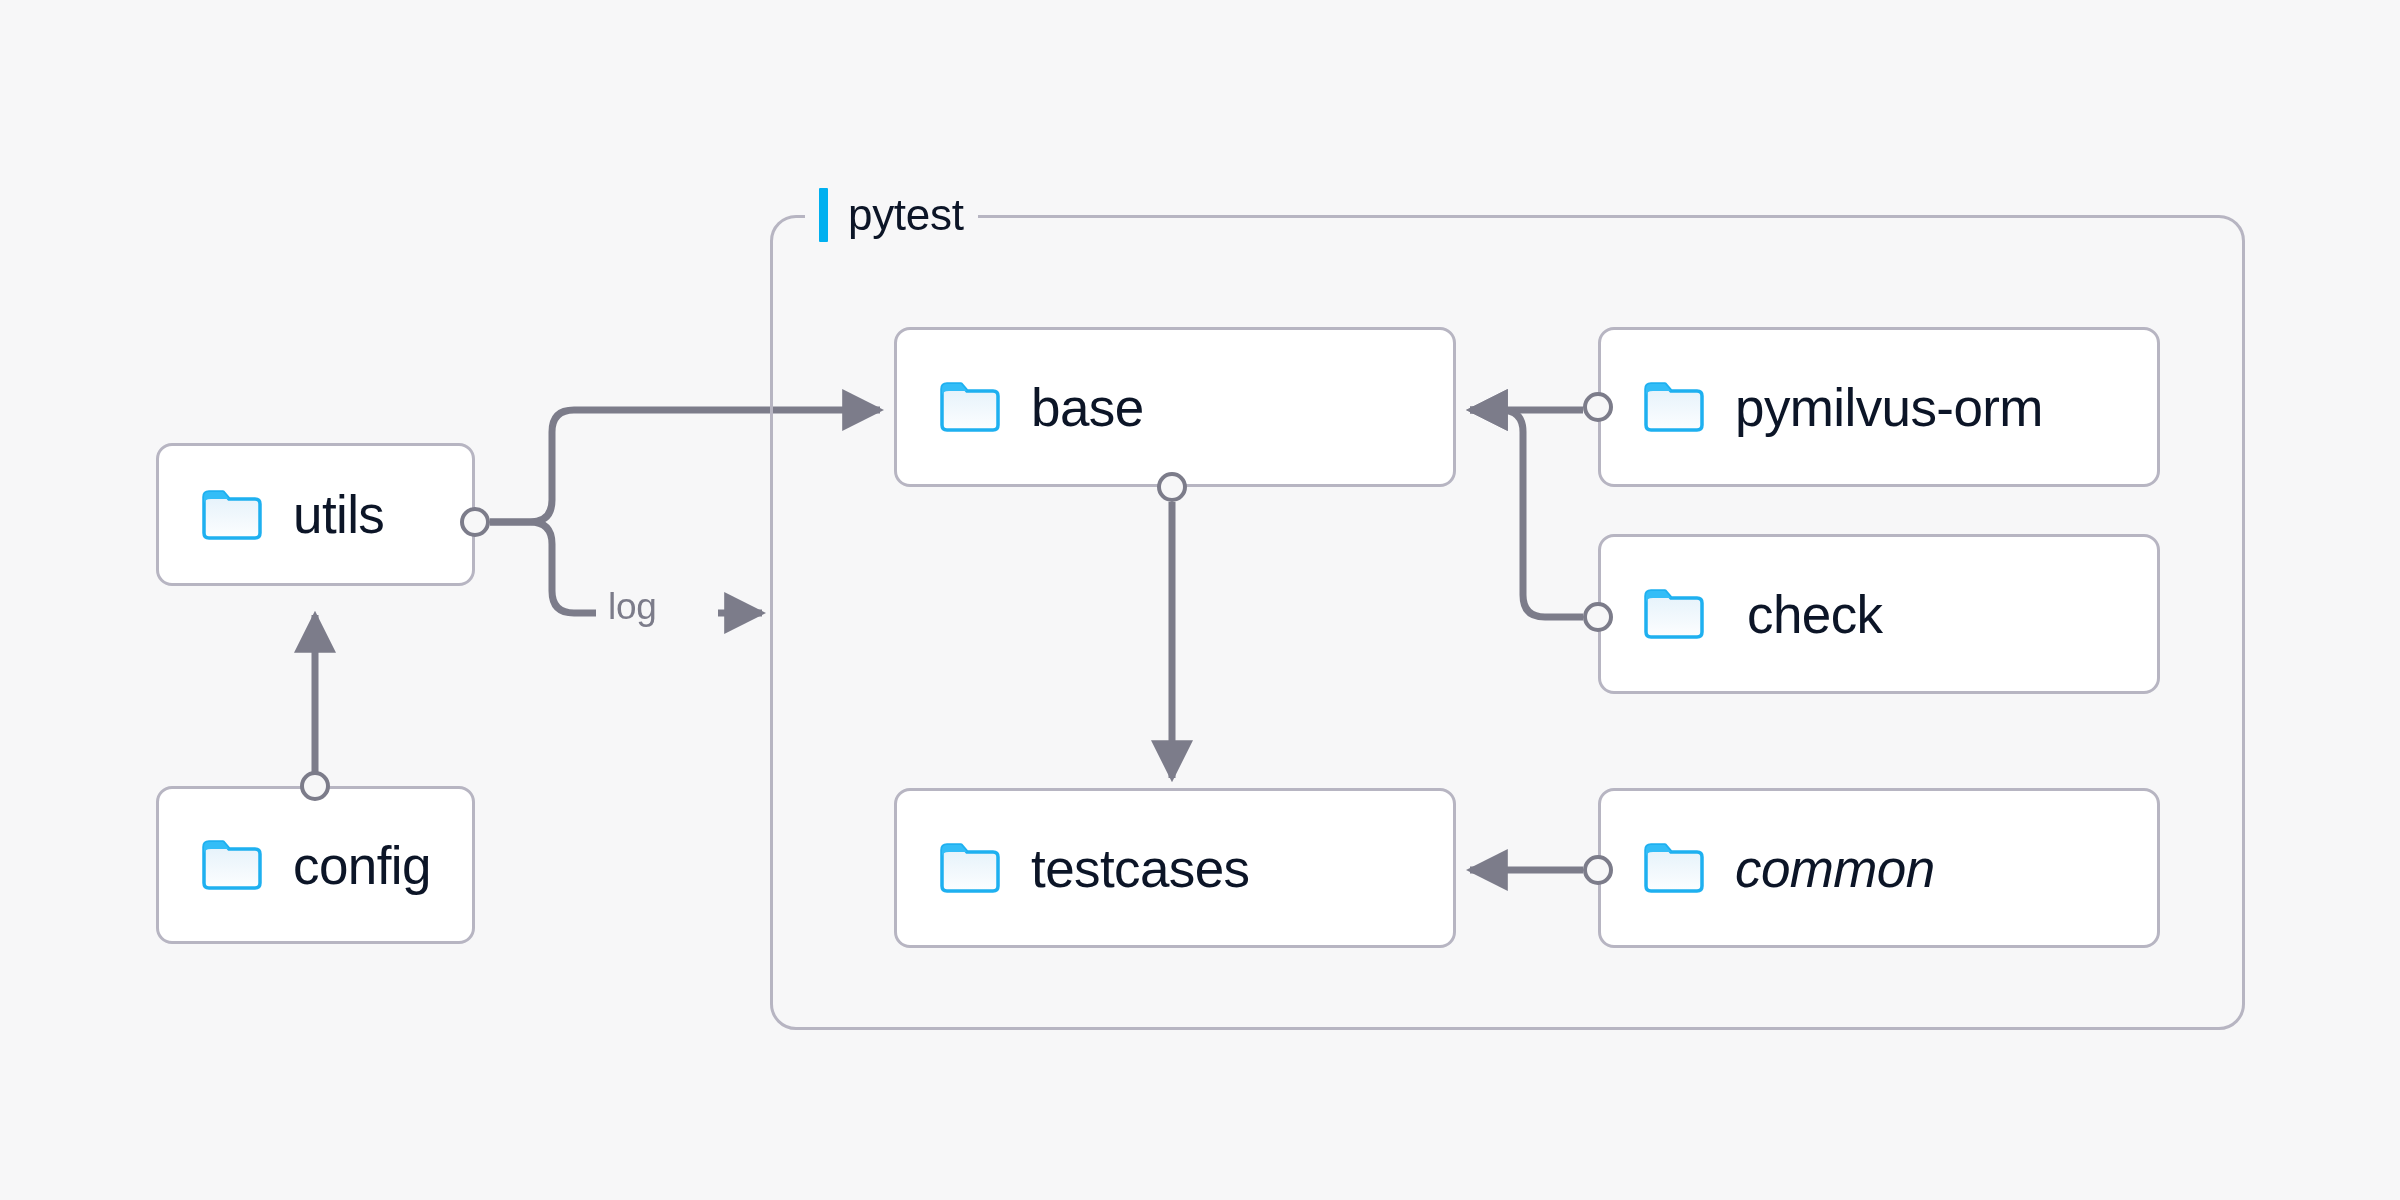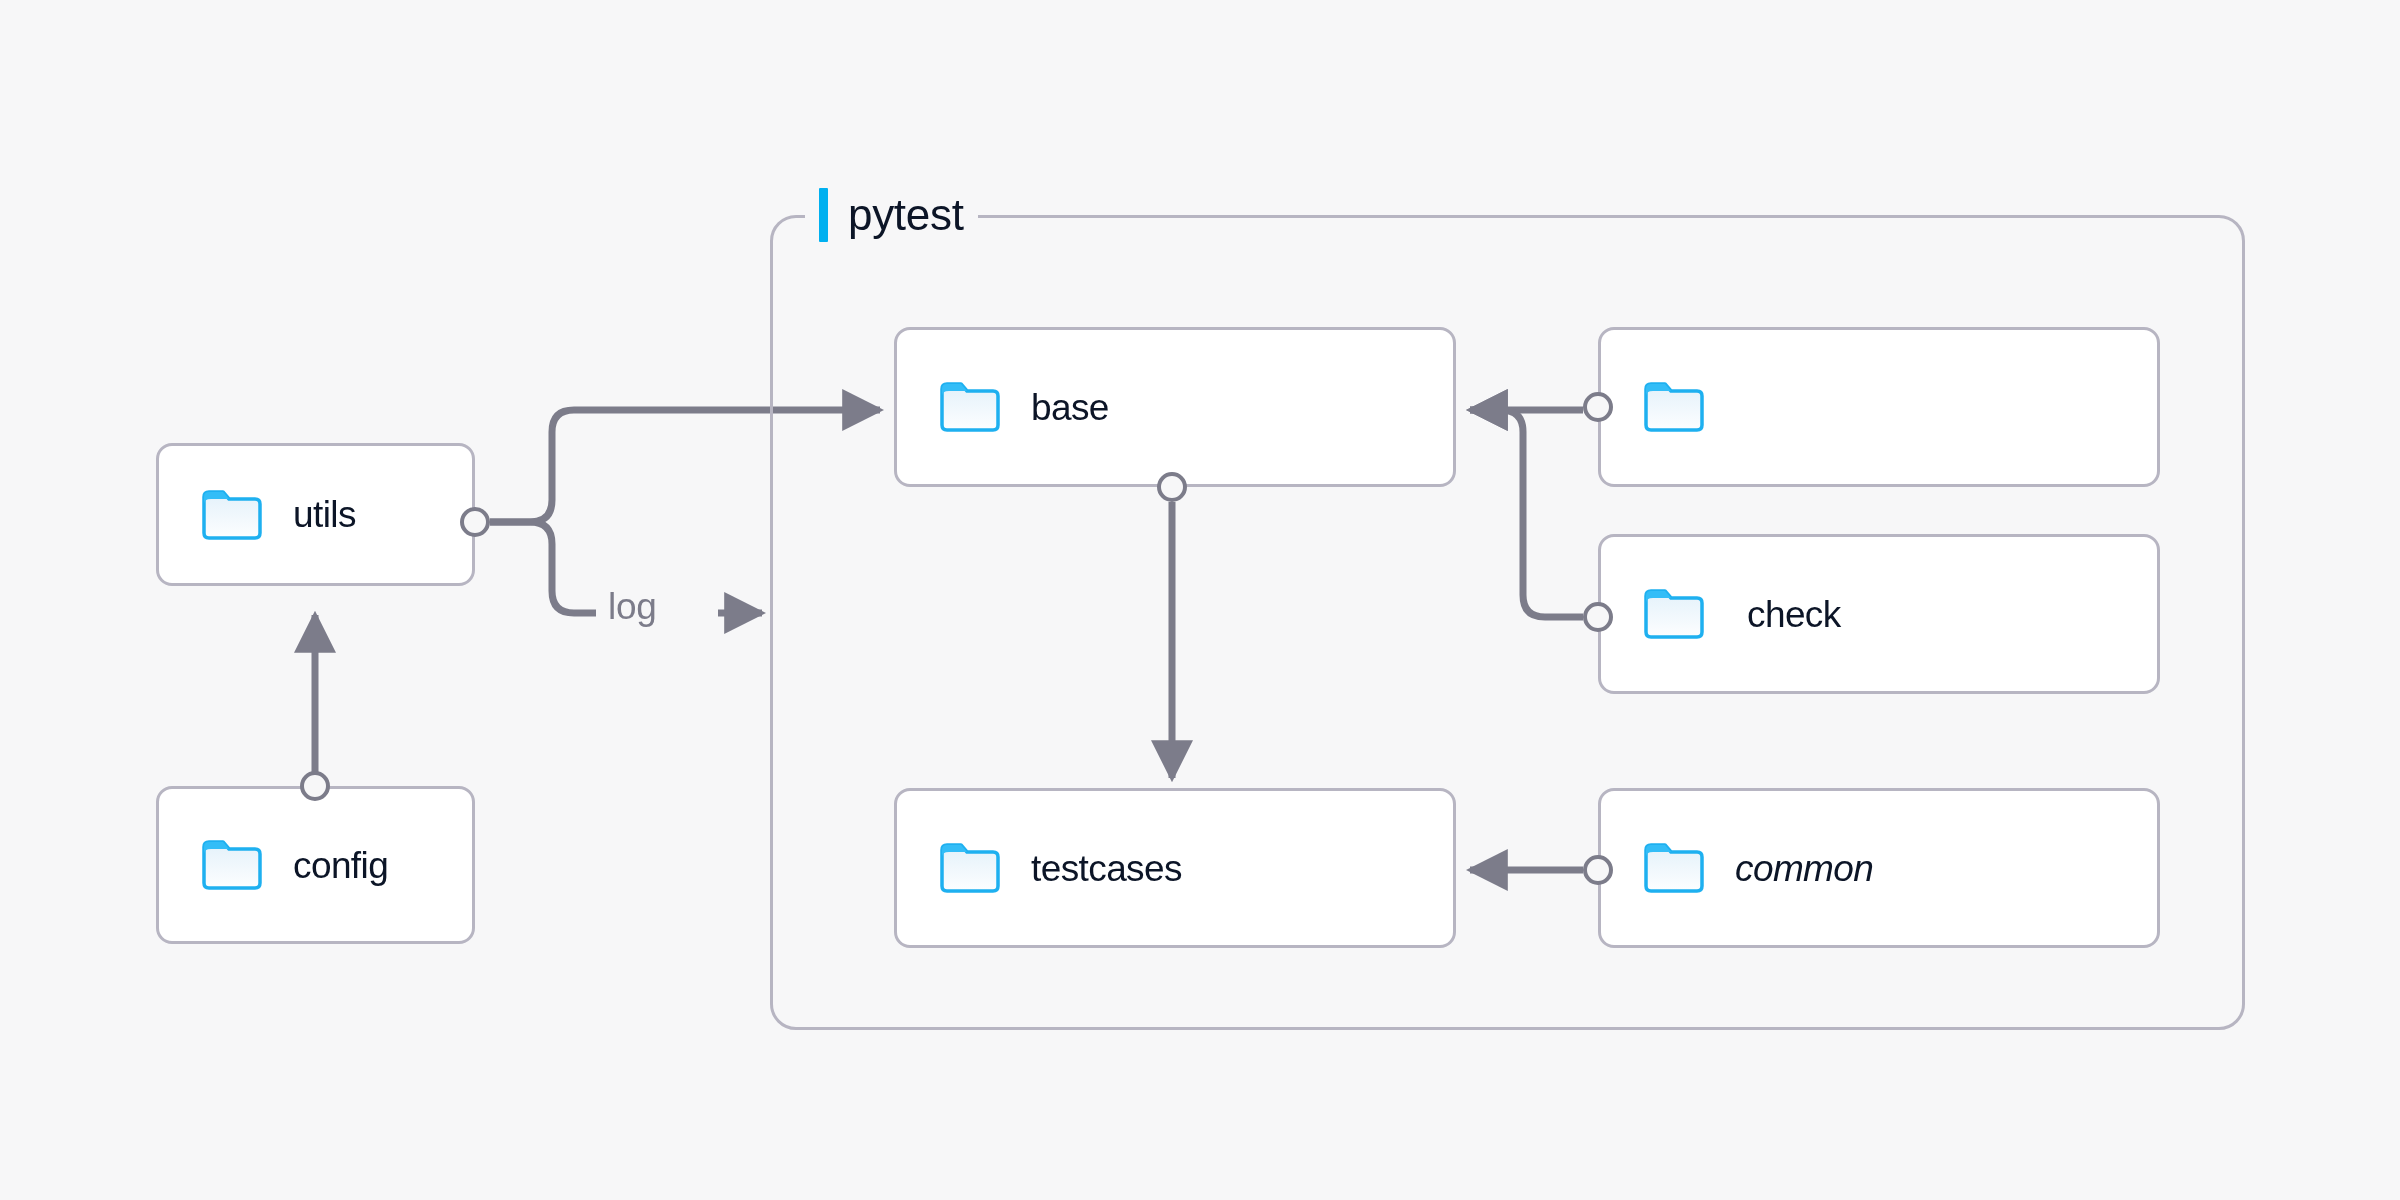--- a/index.html
+++ b/index.html
@@ -62,21 +62,21 @@
     box-sizing: border-box;
     background: #ffffff;
     border: 3px solid #b7b5c2;
     border-radius: 16px;
     display: flex;
     align-items: center;
     gap: 30px;
     padding-left: 42px;
   }
   .node .label {
-    font-size: 37px;
+    font-size: 53px;
     color: #0c1527;
     letter-spacing: -0.6px;
     line-height: 1;
     white-space: nowrap;
   }
 
   
   .folder-icon {
     flex: 0 0 auto;
     width: 62px;
@@ -179,20 +179,21 @@
       <path d="M3 8 Q3 3 8 3 L22 3 L28 10 L10 10 Q3 10 3 15 Z" fill="#33bdf7"></path>
     </svg>
     <span class="label">testcases</span>
   </div>
 
   <div class="node" style="left:1598px; top:327px; width:562px; height:160px;">
     <svg class="folder-icon" viewBox="0 0 62 52">
       <path d="M3 8 Q3 3 8 3 L22 3 L28 10 L54 10 Q59 10 59 15 L59 44 Q59 49 54 49 L8 49 Q3 49 3 44 Z" fill="url(#folderGrad)" stroke="#1eb0f0" stroke-width="3.5" stroke-linejoin="round"></path>
       <path d="M3 8 Q3 3 8 3 L22 3 L28 10 L10 10 Q3 10 3 15 Z" fill="#33bdf7"></path>
     </svg>
+    <span class="label">pymilvus-orm</span>
   </div>
   <div class="port" style="left:1583px; top:392px;"></div>
 
   <div class="node" style="left:1598px; top:534px; width:562px; height:160px;gap:42px;">
     <svg class="folder-icon" viewBox="0 0 62 52">
       <path d="M3 8 Q3 3 8 3 L22 3 L28 10 L54 10 Q59 10 59 15 L59 44 Q59 49 54 49 L8 49 Q3 49 3 44 Z" fill="url(#folderGrad)" stroke="#1eb0f0" stroke-width="3.5" stroke-linejoin="round"></path>
       <path d="M3 8 Q3 3 8 3 L22 3 L28 10 L10 10 Q3 10 3 15 Z" fill="#33bdf7"></path>
     </svg>
     <span class="label">check</span>
   </div>

